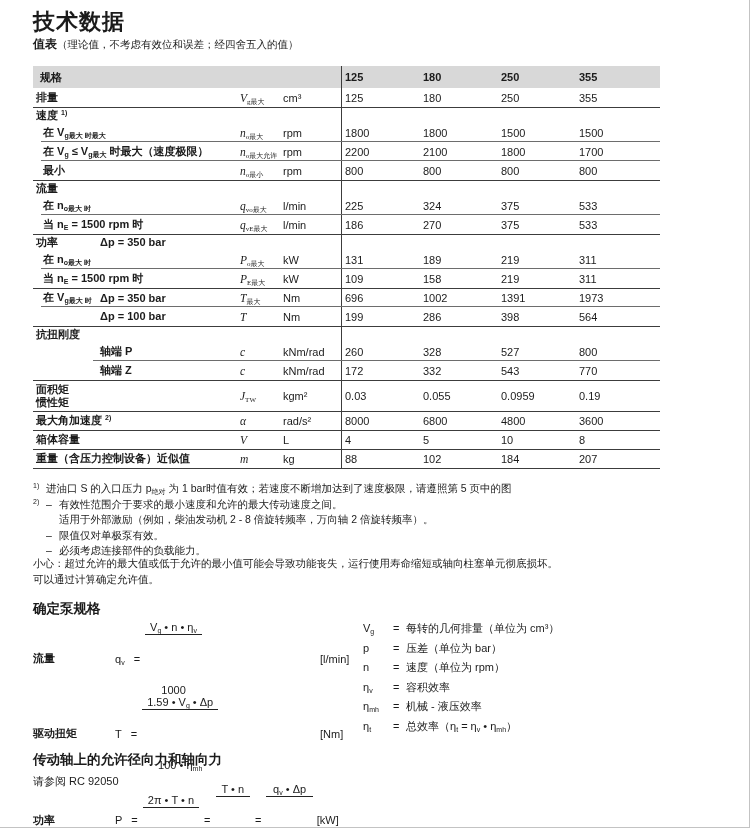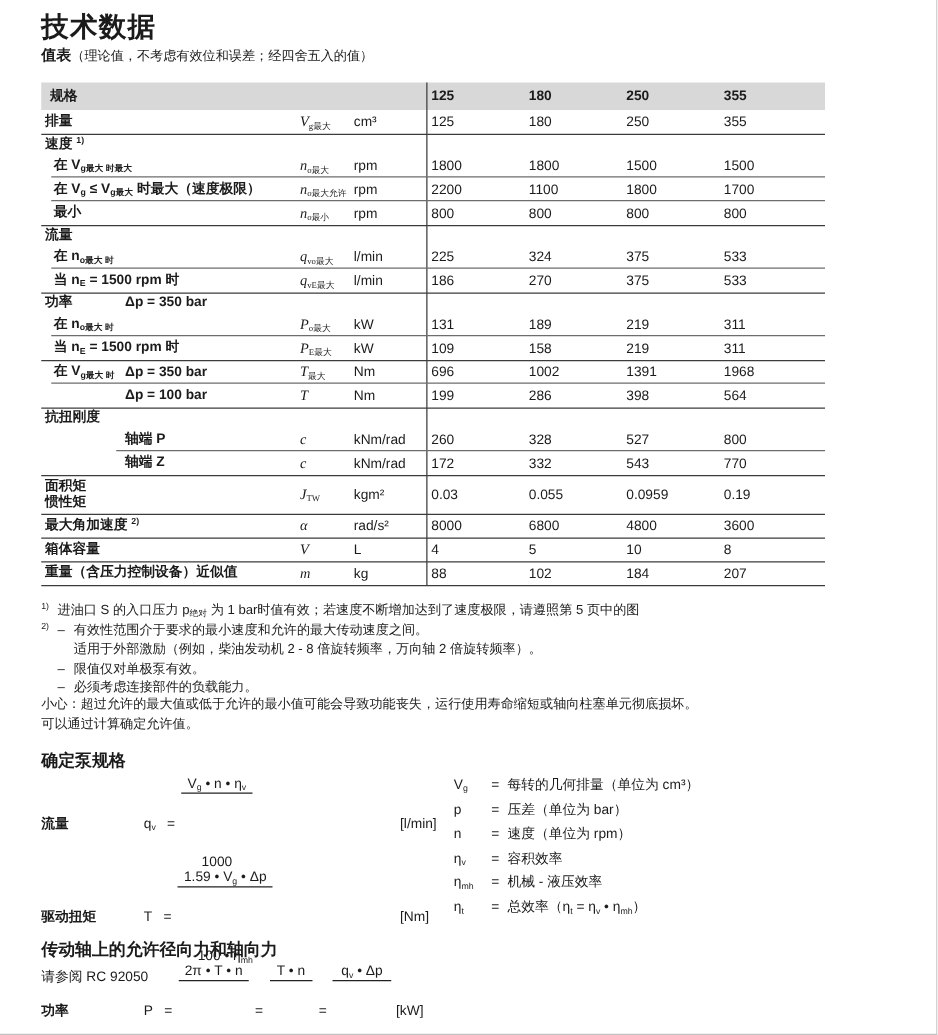--- a/index.html
+++ b/index.html
@@ -104,21 +104,21 @@
         <span class="c-val">1800</span>
         <span class="c-val">1500</span>
         <span class="c-val">1500</span>
         <span class="sep-in" style="left: 8px;"></span>
       </div>
       <div class="trow ind1">
         <span class="c-label">在 V<sub>g</sub> ≤ V<sub>g最大</sub> 时最大（速度极限）</span>
         <span class="c-sym">n<sub>o最大允许</sub></span>
         <span class="c-unit">rpm</span>
         <span class="c-val">2200</span>
-        <span class="c-val">1100</span>
+        <span class="c-val">2100</span>
         <span class="c-val">1800</span>
         <span class="c-val">1700</span>
         <span class="sep-in" style="left: 8px;"></span>
       </div>
       <div class="trow ind1">
         <span class="c-label">最小</span>
         <span class="c-sym">n<sub>o最小</sub></span>
         <span class="c-unit">rpm</span>
         <span class="c-val">800</span>
         <span class="c-val">800</span>
@@ -172,21 +172,21 @@
         <span class="c-val">311</span>
         <span class="sep-full"></span>
       </div>
       <div class="trow ind1">
         <span class="c-label">在 V<sub>g最大 时</sub><span class="extra">Δp = 350 bar</span></span>
         <span class="c-sym">T<sub>最大</sub></span>
         <span class="c-unit">Nm</span>
         <span class="c-val">696</span>
         <span class="c-val">1002</span>
         <span class="c-val">1391</span>
-        <span class="c-val">1968</span>
+        <span class="c-val">1973</span>
         <span class="sep-in" style="left: 8px;"></span>
       </div>
       <div class="trow ind2">
         <span class="c-label">Δp = 100 bar</span>
         <span class="c-sym">T</span>
         <span class="c-unit">Nm</span>
         <span class="c-val">199</span>
         <span class="c-val">286</span>
         <span class="c-val">398</span>
         <span class="c-val">564</span>
@@ -291,21 +291,21 @@
           <span class="num" style="display: block;">1.59 • V<sub>g</sub> • Δp</span>
           <span class="den" style="display: block;">100 • η<sub>mh</sub></span>
         </span>
         <span class="f-unit absu">[Nm]</span>
       </div>
       <div class="frow">
         <span class="f-label">功率</span>
         <span class="f-lhs">P</span>
         <span class="f-eq">=</span>
         <span class="frac">
-          <span class="num" style="display: block;">2π • T • n</span>
+          <span class="num" style="display: block; margin-top: 23px;">2π • T • n</span>
           <span class="den" style="display: block;">60000</span>
         </span>
         <span class="f-eq">=</span>
         <span class="frac">
           <span class="num" style="display: block;">T • n</span>
           <span class="den" style="display: block;">9549</span>
         </span>
         <span class="f-eq">=</span>
         <span class="frac">
           <span class="num" style="display: block;">q<sub>v</sub> • Δp</span>

